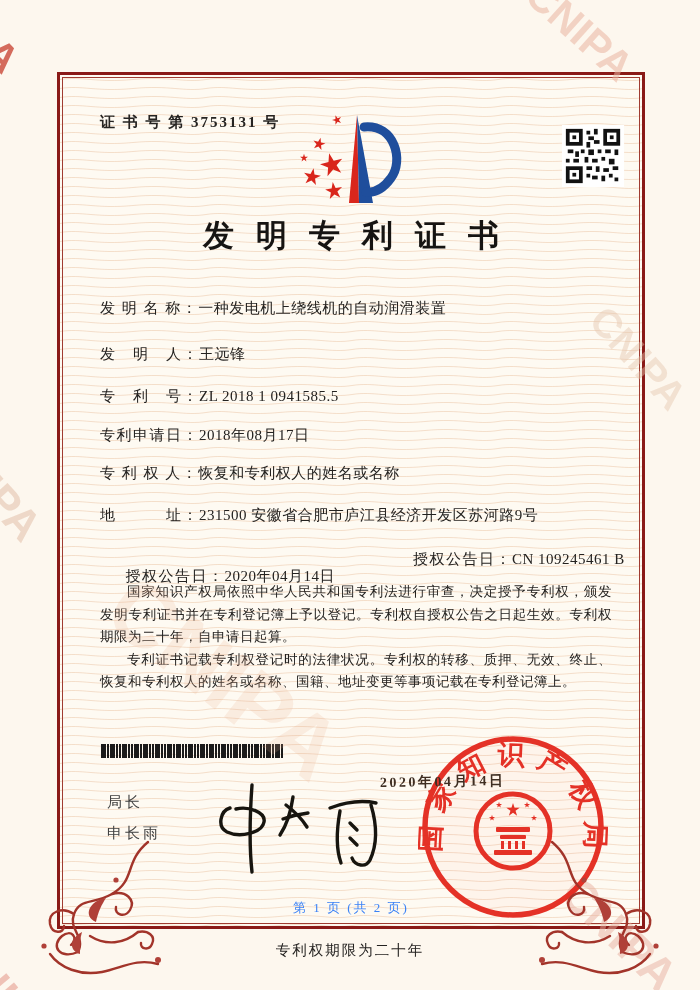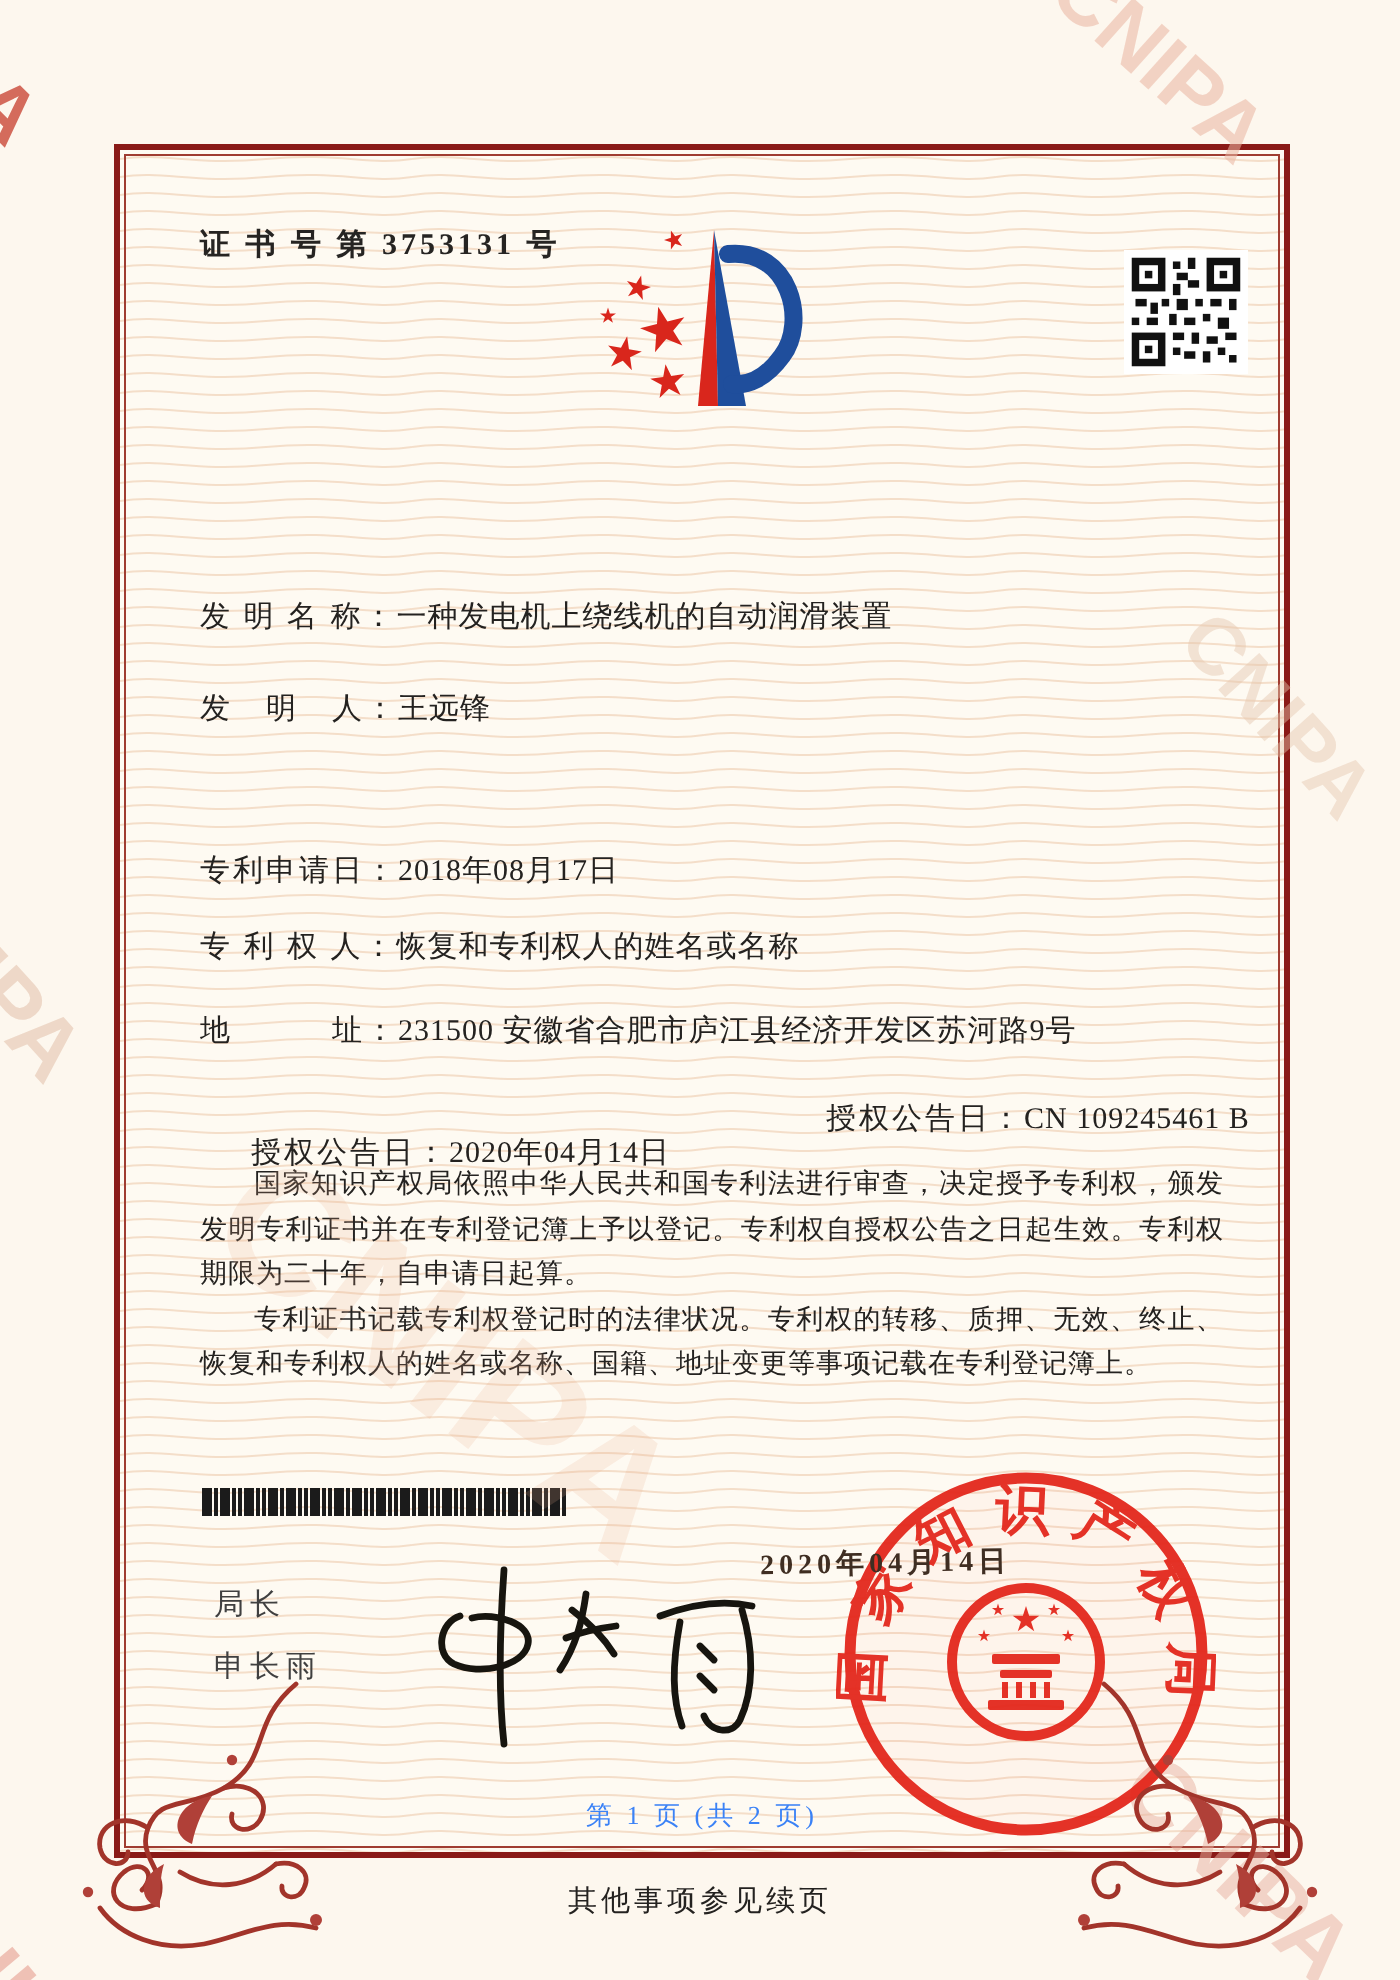--- a/index.html
+++ b/index.html
@@ -152,23 +152,25 @@
           <rect x="27" y="27" width="2" height="2"></rect>
       </g>
       <rect x="3" y="3" width="5" height="5" fill="#fff"></rect>
         <rect x="4.5" y="4.5" width="2" height="2" fill="#111"></rect>
       <rect x="23" y="3" width="5" height="5" fill="#fff"></rect>
         <rect x="24.5" y="4.5" width="2" height="2" fill="#111"></rect>
       <rect x="3" y="23" width="5" height="5" fill="#fff"></rect>
         <rect x="4.5" y="24.5" width="2" height="2" fill="#111"></rect>
     </svg>
 
+    <div class="title">发明专利证书</div>
 
     <div class="field" style="top:224px"><span class="lbl">发 明 名 称：</span><span>一种发电机上绕线机的自动润滑装置</span></div>
     <div class="field" style="top:270px"><span class="lbl">发　明　人：</span><span>王远锋</span></div>
+    <div class="field" style="top:312px"><span class="lbl">专　利　号：</span><span>ZL 2018 1 0941585.5</span></div>
     <div class="field" style="top:351px"><span class="lbl">专利申请日：</span><span>2018年08月17日</span></div>
     <div class="field" style="top:389px"><span class="lbl">专 利 权 人：</span><span>恢复和专利权人的姓名或名称</span></div>
     <div class="field" style="top:431px"><span class="lbl">地　　　址：</span><span>231500 安徽省合肥市庐江县经济开发区苏河路9号</span></div>
     <div class="field" style="top:475px">
       <span class="lbl">授权公告日：</span><span>2020年04月14日</span>
       <span class="grant-no"><span class="lbl">授权公告日：</span><span>CN 109245461 B</span></span>
     </div>
 
     <div class="body-par">
       <p>国家知识产权局依照中华人民共和国专利法进行审查，决定授予专利权，颁发发明专利证书并在专利登记簿上予以登记。专利权自授权公告之日起生效。专利权期限为二十年，自申请日起算。</p>
@@ -257,13 +259,13 @@
   </g>
   <g fill="#b04038">
     <path d="M86,62 C70,64 62,80 76,86 C78,76 82,68 86,62 Z"></path>
     <path d="M62,96 C50,102 48,114 60,118 C60,110 60,102 62,96 Z"></path>
     <circle cx="138" cy="124" r="3"></circle>
       <circle cx="24" cy="110" r="2.6"></circle>
       <circle cx="96" cy="44" r="2.6"></circle>
   </g>
 </svg>
 
-<div class="note">其他事项参见续页</div>
+<div class="note">专利权期限为二十年</div>
 
 </body></html>

